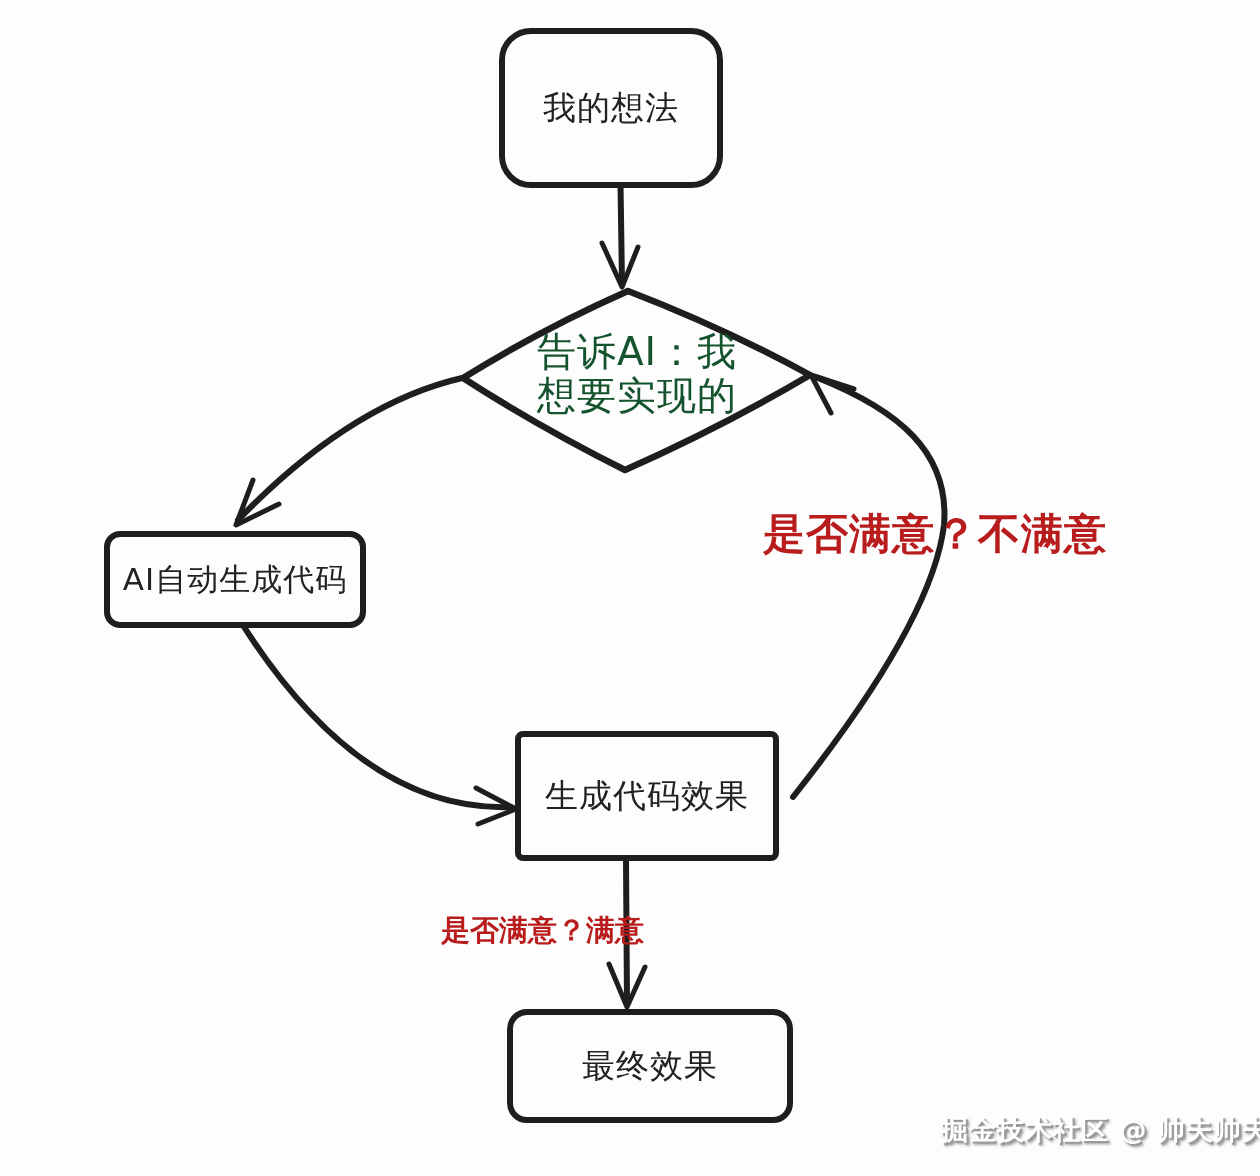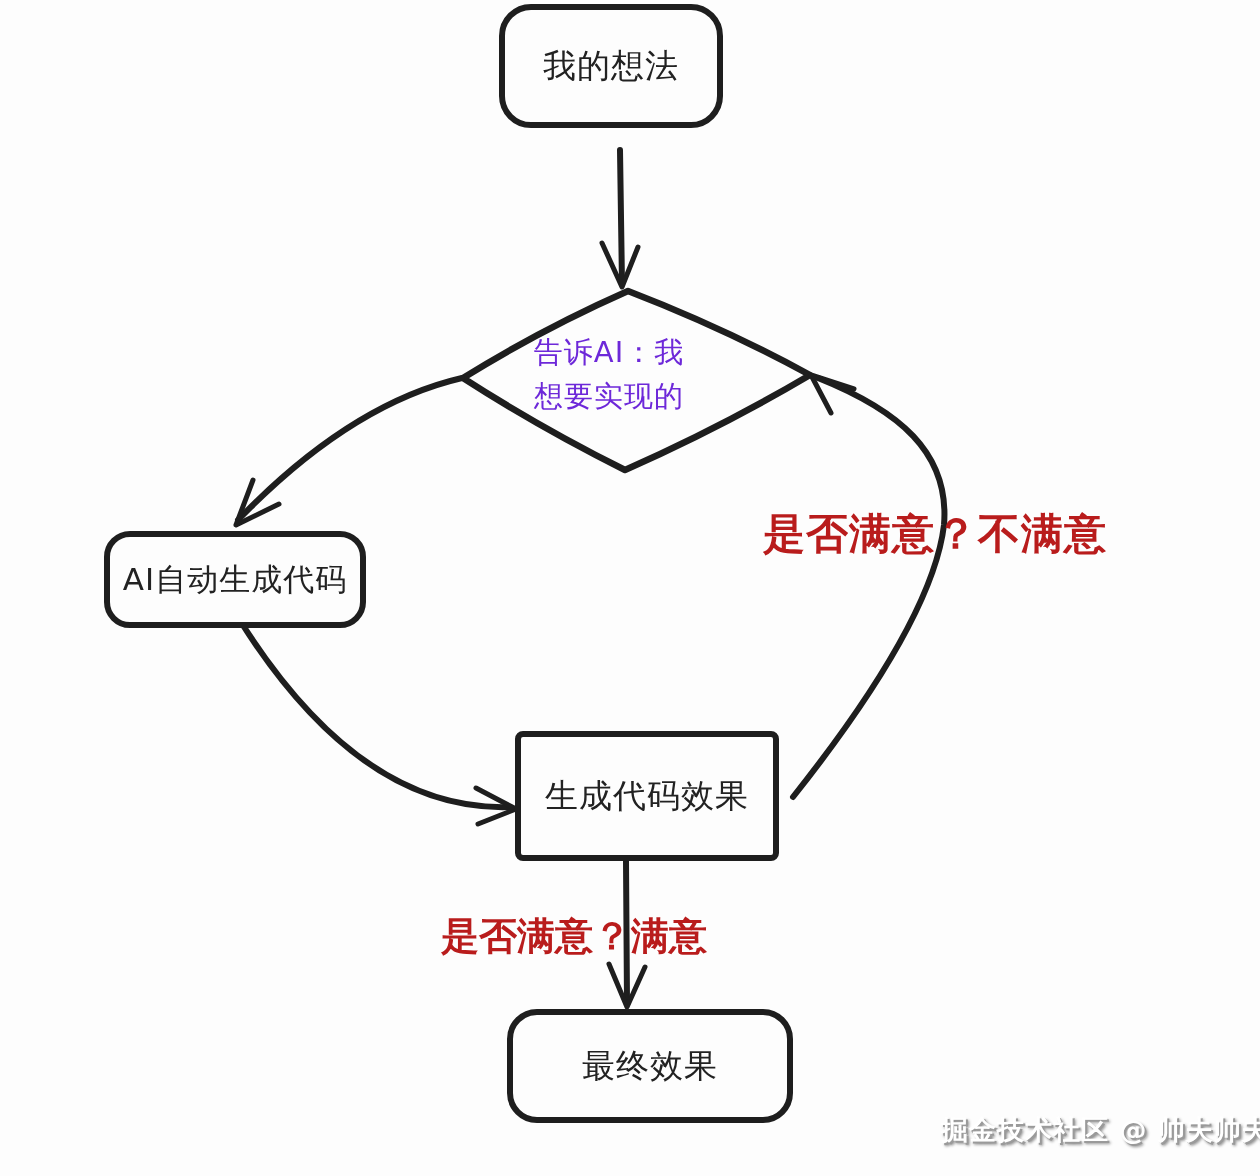--- a/index.html
+++ b/index.html
@@ -29,52 +29,52 @@
     border: 6px solid #1e1e1e;
     background: #fdfdfd;
     display: flex;
     align-items: center;
     justify-content: center;
     text-align: center;
     font-size: 33px;
     letter-spacing: 1px;
     color: #222222;
   }
-  .node-idea    { left: 499px; top: 4px;  width: 224px; height: 124px; border-radius: 32px; align-items: center; }
-  .node-generate{ left: 104px; top: 531px; width: 262px; height: 97px;  border-radius: 26px; font-size: 31px; }
+  .node-idea    { left: 499px; top: 28px;  width: 224px; height: 160px; border-radius: 32px; align-items: center; }
+  .node-generate{ left: 104px; top: 531px; width: 262px; height: 97px;  border-radius: 16px; font-size: 31px; }
   .node-result  { left: 515px; top: 731px; width: 264px; height: 130px; border-radius: 8px; }
-  .node-final   { left: 507px; top: 1009px; width: 286px; height: 114px; border-radius: 30px; }
+  .node-final   { left: 507px; top: 1009px; width: 286px; height: 114px; border-radius: 20px; }
   .diamond-label {
     position: absolute;
-    left: 456px;
+    left: 484px;
     top: 330px;
     width: 306px;
     text-align: center;
-    font-size: 29px;
+    font-size: 39px;
     line-height: 44px;
     letter-spacing: 1px;
-    color: #6d28d9;
+    color: #14532d;
   }
   .diamond-label span { display: block; }
   .edge-label {
     position: absolute;
     white-space: nowrap;
     color: #b91c1c;
     font-weight: 700;
   }
   .edge-label-notsat {
     left: 763px;
     top: 506px;
     font-size: 42px;
     letter-spacing: 1px;
   }
   .edge-label-sat {
     left: 441px;
     top: 911px;
-    font-size: 38px;
+    font-size: 29px;
     letter-spacing: 0px;
   }
   .watermark {
     position: absolute;
     left: 941px;
     top: 1112px;
     font-size: 27px;
     font-weight: 700;
     letter-spacing: 1px;
     color: #ffffff;

